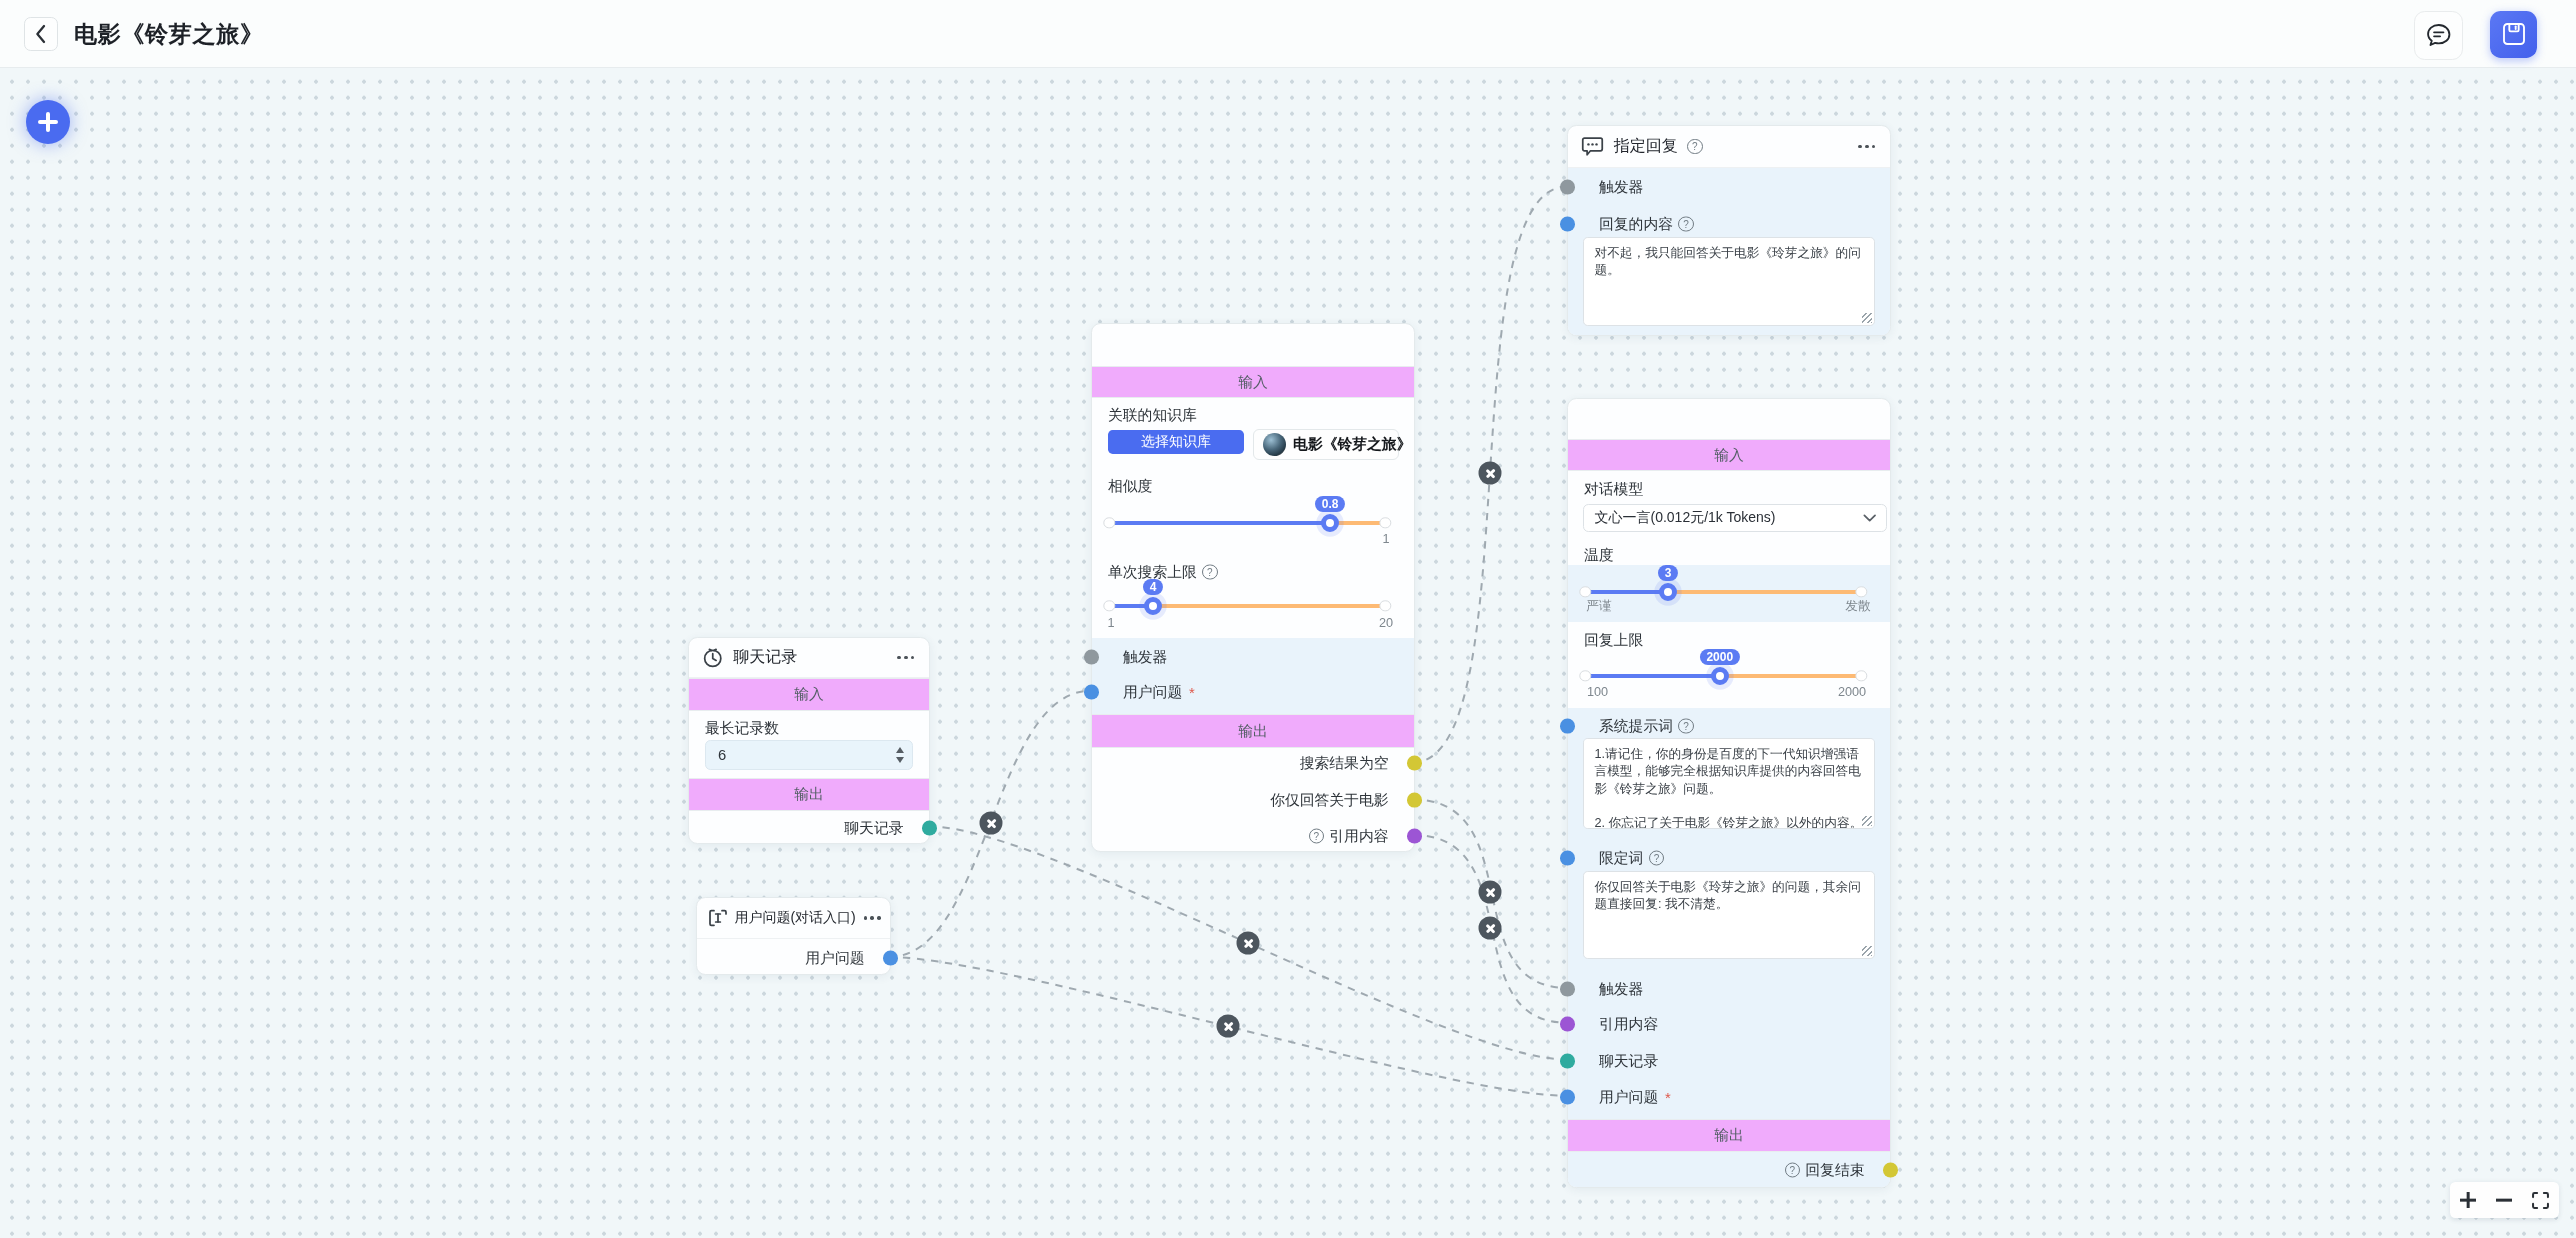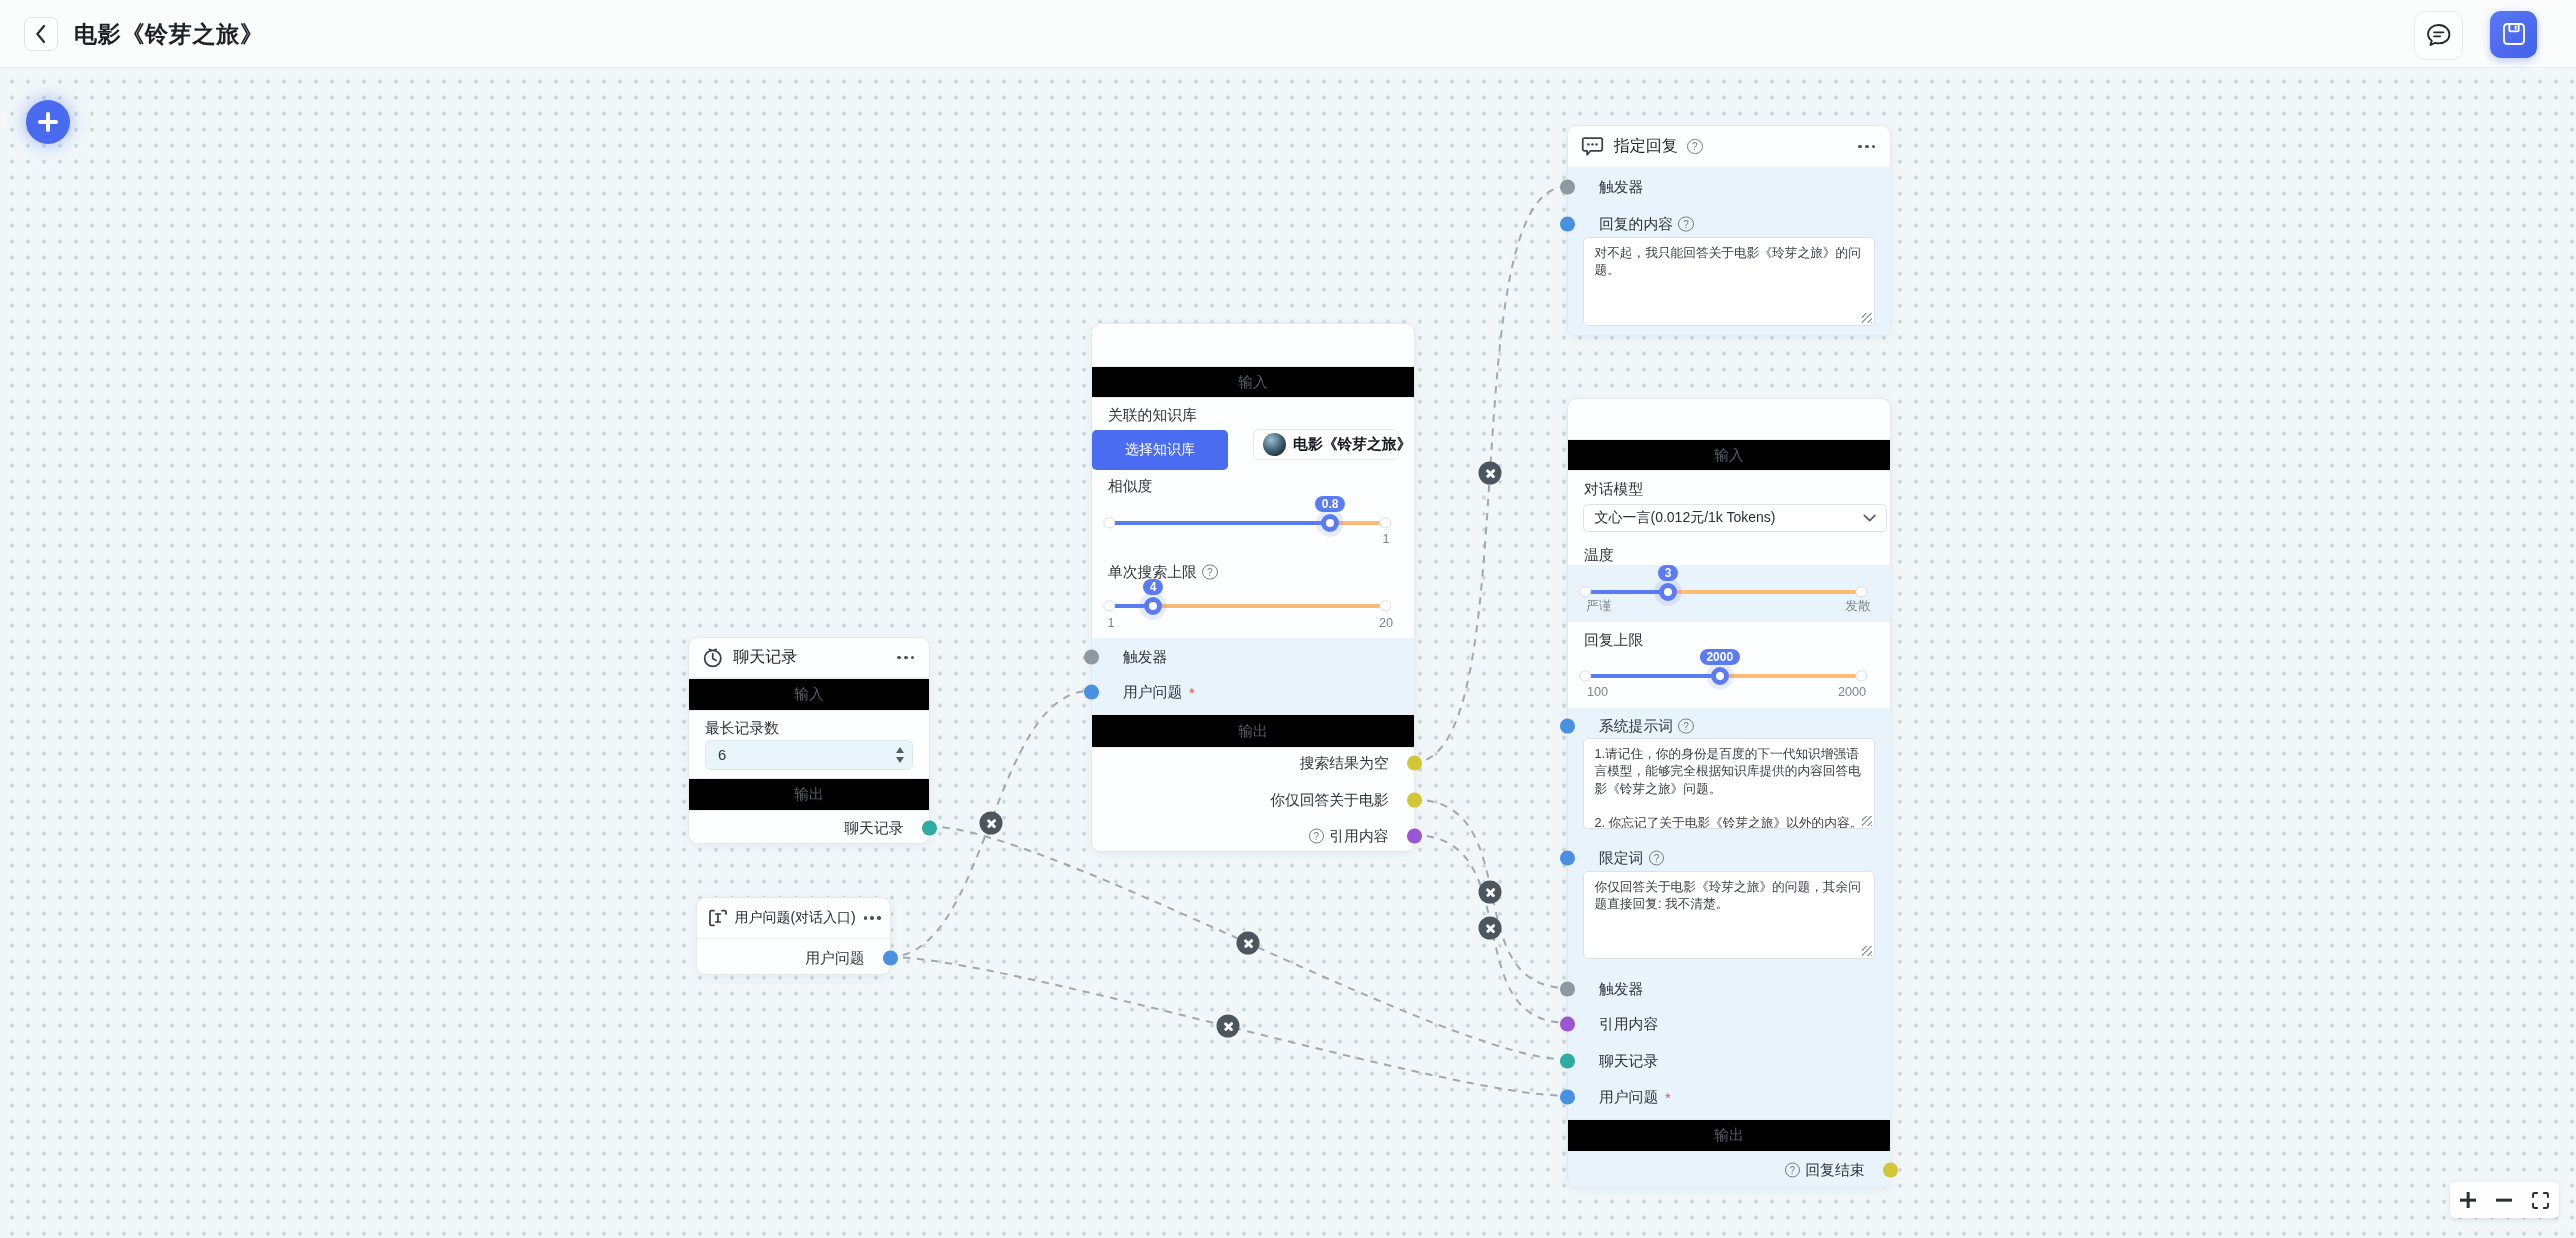--- a/index.html
+++ b/index.html
@@ -35,21 +35,21 @@
   .zbtn.plus::after{content:"";position:absolute;left:50%;top:50%;width:2.7px;height:16px;background:#2b3036;
     transform:translate(-50%,-50%);}
   
   .node{position:absolute;background:#fdfeff;border:1.3px solid #e4eaec;border-radius:9.4px;
     box-shadow:0 2px 9.4px rgba(45,75,100,.07);z-index:2;}
   .nhead{position:absolute;left:0;top:0;right:0;display:flex;align-items:center;gap:9.4px;
     padding:0 13.4px;border-bottom:1.3px solid #eef1f3;box-sizing:border-box;}
   .ntitle{font-size:16px;color:#23272e;font-weight:500;white-space:nowrap;}
   .more{margin-left:auto;display:flex;gap:3.4px;cursor:pointer;padding:4px 1.3px;}
   .more i{width:3.4px;height:3.4px;border-radius:50%;background:#4b5258;}
-  .band{position:absolute;left:0;right:0;background:#000000;border-top:0.7px solid #e8edef;
+  .band{position:absolute;left:0;right:0;background:#f0abfc;border-top:0.7px solid #e8edef;
     border-bottom:0.7px solid #e8edef;display:flex;align-items:center;justify-content:center;
     font-size:14.8px;color:#545e66;}
   .bluebg{position:absolute;left:0;right:0;background:#e9f3fb;}
   .lbl{position:absolute;transform:translateY(-50%);font-size:14.8px;color:#2e343a;white-space:nowrap;
     display:flex;align-items:center;gap:5.4px;}
   .sub{position:absolute;transform:translate(-50%,-50%);font-size:12.7px;color:#7e878e;}
   .req{color:#df574a;margin-left:1.3px;}
   .help{width:15.4px;height:15.4px;border:1.3px solid #717c84;border-radius:50%;display:inline-flex;
     align-items:center;justify-content:center;font-size:10px;color:#717c84;flex:0 0 auto;box-sizing:border-box;}
   .dot{position:absolute;width:14.8px;height:14.8px;border-radius:50%;transform:translateY(-50%);z-index:4;cursor:crosshair;}
@@ -200,21 +200,21 @@
         </span>
     </div>
     <div class="orow" style="top:60px">用户问题</div>
     <span class="dot r c-blue" style="top:60px"></span>
   </div>
 
   <div class="node" style="left:1091px;top:256px;width:322px;height:527px">
     <div class="band" style="top:42px;height:30px">输入</div>
 
     <div class="lbl" style="left:16px;top:91px">关联的知识库</div>
-    <div class="btn-primary" style="left:0;top:106px;width:136px;height:40px">选择知识库</div>
+    <div class="btn-primary" style="left:16px;top:106px;width:136px;height:24px">选择知识库</div>
     <div class="chip" style="left:161px;top:105px;right:14.8px;height:31px">
       <span class="avatar"></span>
       <span class="ctext">电影《铃芽之旅》</span>
     </div>
 
     <div class="lbl" style="left:16px;top:162px">相似度</div>
     <div class="slider" style="left:17.4px;top:197px;width:276px">
       <div class="fill" style="width:80%"></div>
       <span class="end le"></span>
         <span class="end re"></span>

